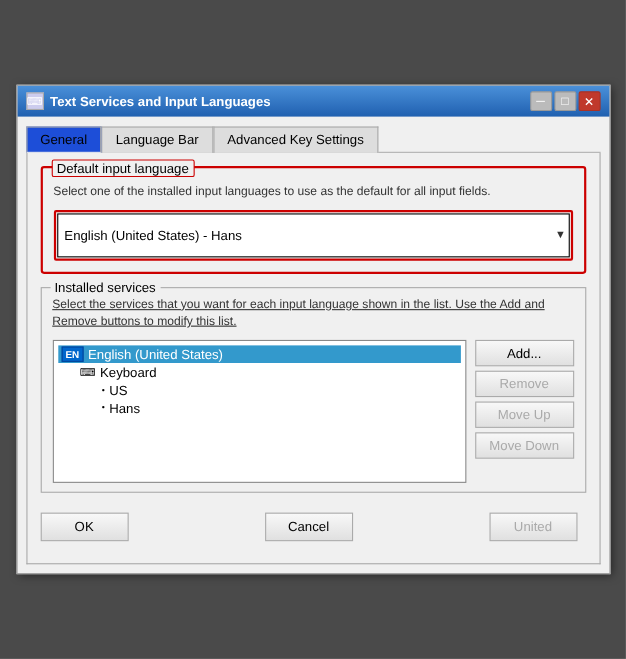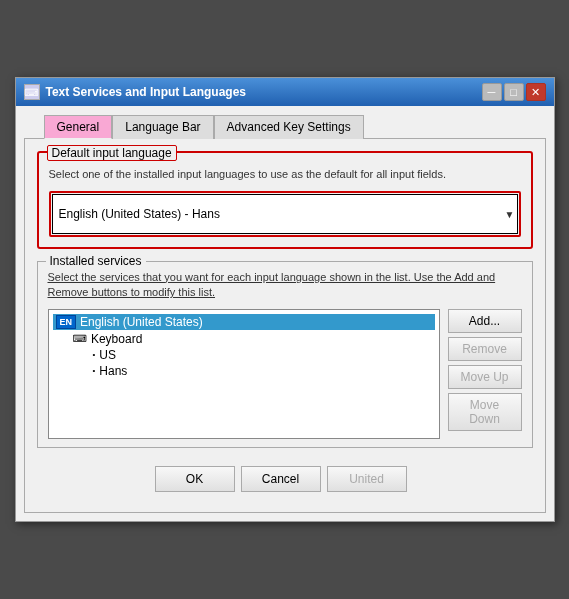--- a/index.html
+++ b/index.html
@@ -79,24 +79,23 @@
       padding: 4px 12px;
       border: 1px solid #aaa;
       border-bottom: none;
       background: #ddd;
       cursor: pointer;
       font-size: 12px;
       position: relative;
       top: 1px;
     }
     .tab.active {
-      background: #f9a8d4;
+      background: #1d4ed8;
       border-bottom: 1px solid #f0f0f0;
       z-index: 1;
-      margin-left: 20px;
     }
     .tab-content {
       border: 1px solid #aaa;
       border-top: none;
       padding: 12px;
       background: #f0f0f0;
     }
     .section-box {
       border: 1px solid #aaa;
       padding: 8px 10px;
@@ -207,38 +206,38 @@
     .bullet {
       font-size: 8px;
     }
     .kbd-icon {
       font-size: 10px;
     }
     .buttons-col {
       display: flex;
       flex-direction: column;
       gap: 4px;
-      width: 74px;
+      width: 90px;
     }
     .action-btn {
       width: 100%;
       padding: 4px 8px;
       border: 1px solid #aaa;
       background: linear-gradient(to bottom, #f8f8f8, #e0e0e0);
       font-size: 12px;
       cursor: pointer;
       text-align: center;
     }
     .action-btn:disabled {
       color: #aaa;
       cursor: default;
     }
     .bottom-buttons {
       display: flex;
-      justify-content: center;
+      justify-content: space-between;
       gap: 6px;
       padding: 8px 8px 8px 0;
     }
     .bottom-btn {
       width: 80px;
       padding: 5px 10px;
       border: 1px solid #aaa;
       background: linear-gradient(to bottom, #f8f8f8, #e0e0e0);
       font-size: 12px;
       cursor: pointer;

